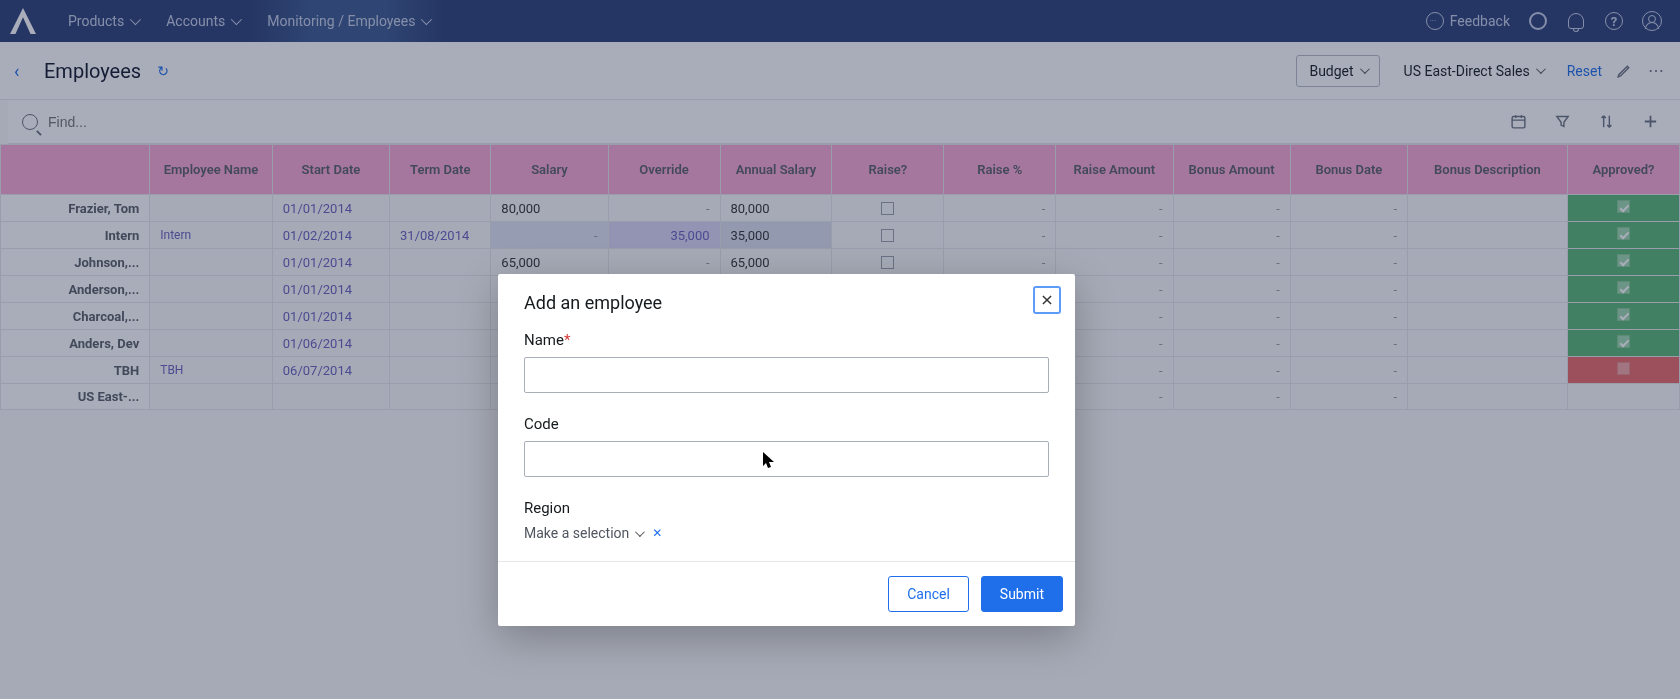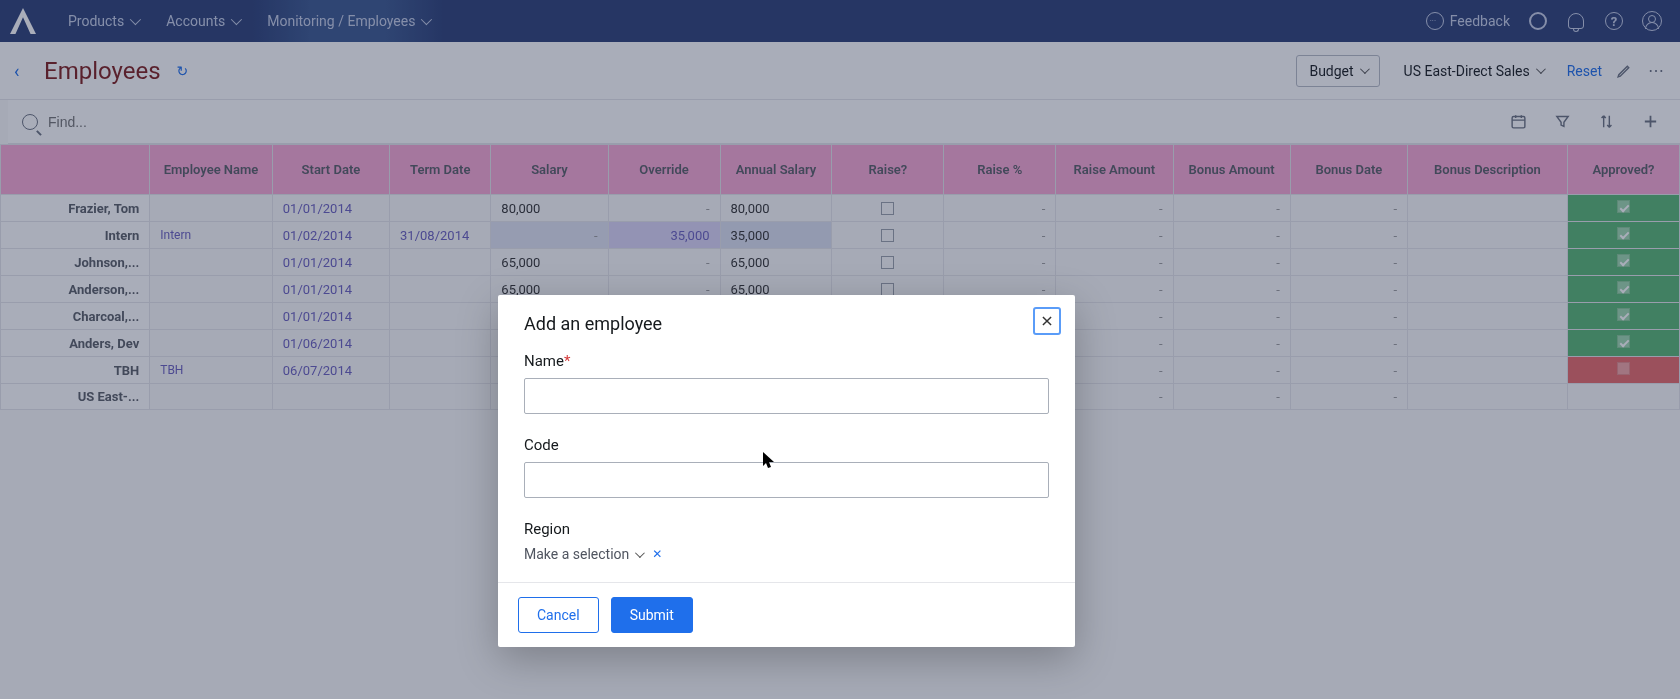--- a/index.html
+++ b/index.html
@@ -67,21 +67,21 @@
   .page-header {
     height: 58px;
     display: flex;
     align-items: center;
     padding: 0 14px;
     border-bottom: 1px solid #e5e6ea;
     gap: 12px;
     background: #fff;
   }
   .back-btn { font-size: 18px; color: #1f6feb; cursor:pointer; width:18px; }
-  .page-title { font-size: 24px; color: #7f1d1d; font-weight: 400; }
+  .page-title { font-size: 20px; color: #0f172a; font-weight: 400; }
   .sync-icon { color:#1f6feb; font-size:14px; margin-left:4px; }
   .ph-spacer { flex: 1; }
   .dropdown-btn {
     border: 1px solid #b7bcc6;
     border-radius: 3px;
     padding: 7px 12px;
     font-size: 14px;
     color: #161a1d;
     cursor: pointer;
     display: flex;
@@ -157,21 +157,21 @@
   
   .overlay {
     position: absolute;
     inset: 0;
     background: rgba(30, 40, 70, 0.38);
   }
 
   
   .dialog {
     position: absolute;
-    top: 295px;
+    top: 274px;
     left: 498px;
     width: 577px;
     background: #fff;
     border-radius: 2px;
     box-shadow: 0 12px 40px rgba(0,0,0,0.25);
     display: flex;
     flex-direction: column;
   }
   .dialog-body { padding: 18px 26px 20px; }
   .dialog-title { font-size: 18px; color: #161a1d; margin-bottom: 18px; }
@@ -194,22 +194,23 @@
     border: 1px solid #a9afb9;
     border-radius: 2px;
     padding: 0 8px;
     font-size: 14px;
   }
   .region-row { display:flex;align-items:center;gap:10px;margin-top:6px; }
   .region-select { color:#505560;font-size:14px;display:flex;align-items:center;gap:6px;cursor:pointer;}
   .clear-x { color:#1f6feb;font-size:12px;cursor:pointer;}
   .dialog-footer {
     border-top:1px solid #e5e6ea;
-    padding:14px 20px;
+    padding:14px 12px;
     display:flex;
+    justify-content:flex-end;
     gap:12px;
   }
   .btn {
     padding: 9px 18px;
     font-size: 14px;
     border-radius: 3px;
     cursor: pointer;
   }
   .btn-cancel {
     border:1px solid #1f6feb;

